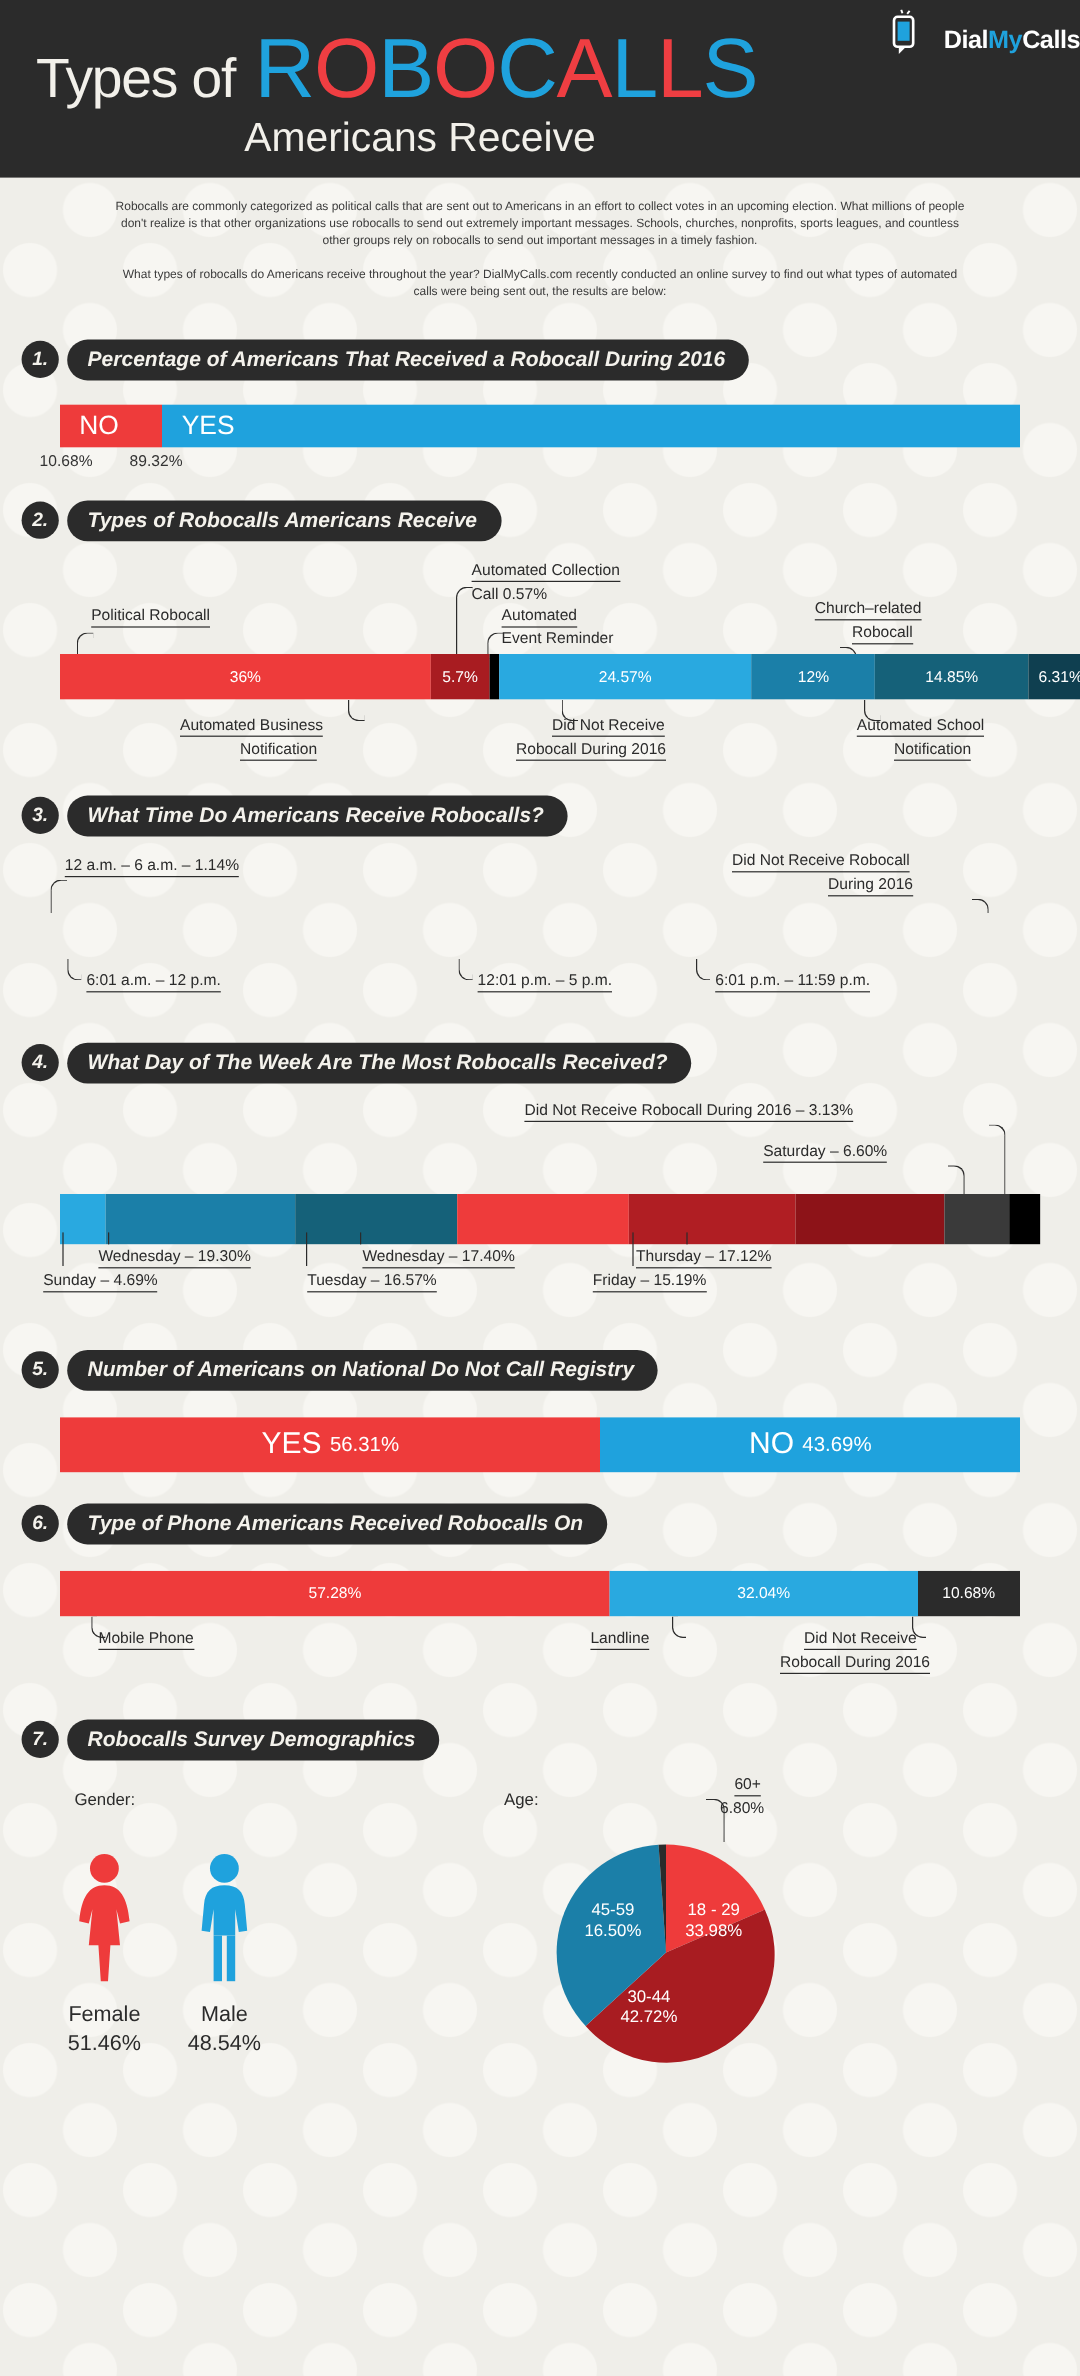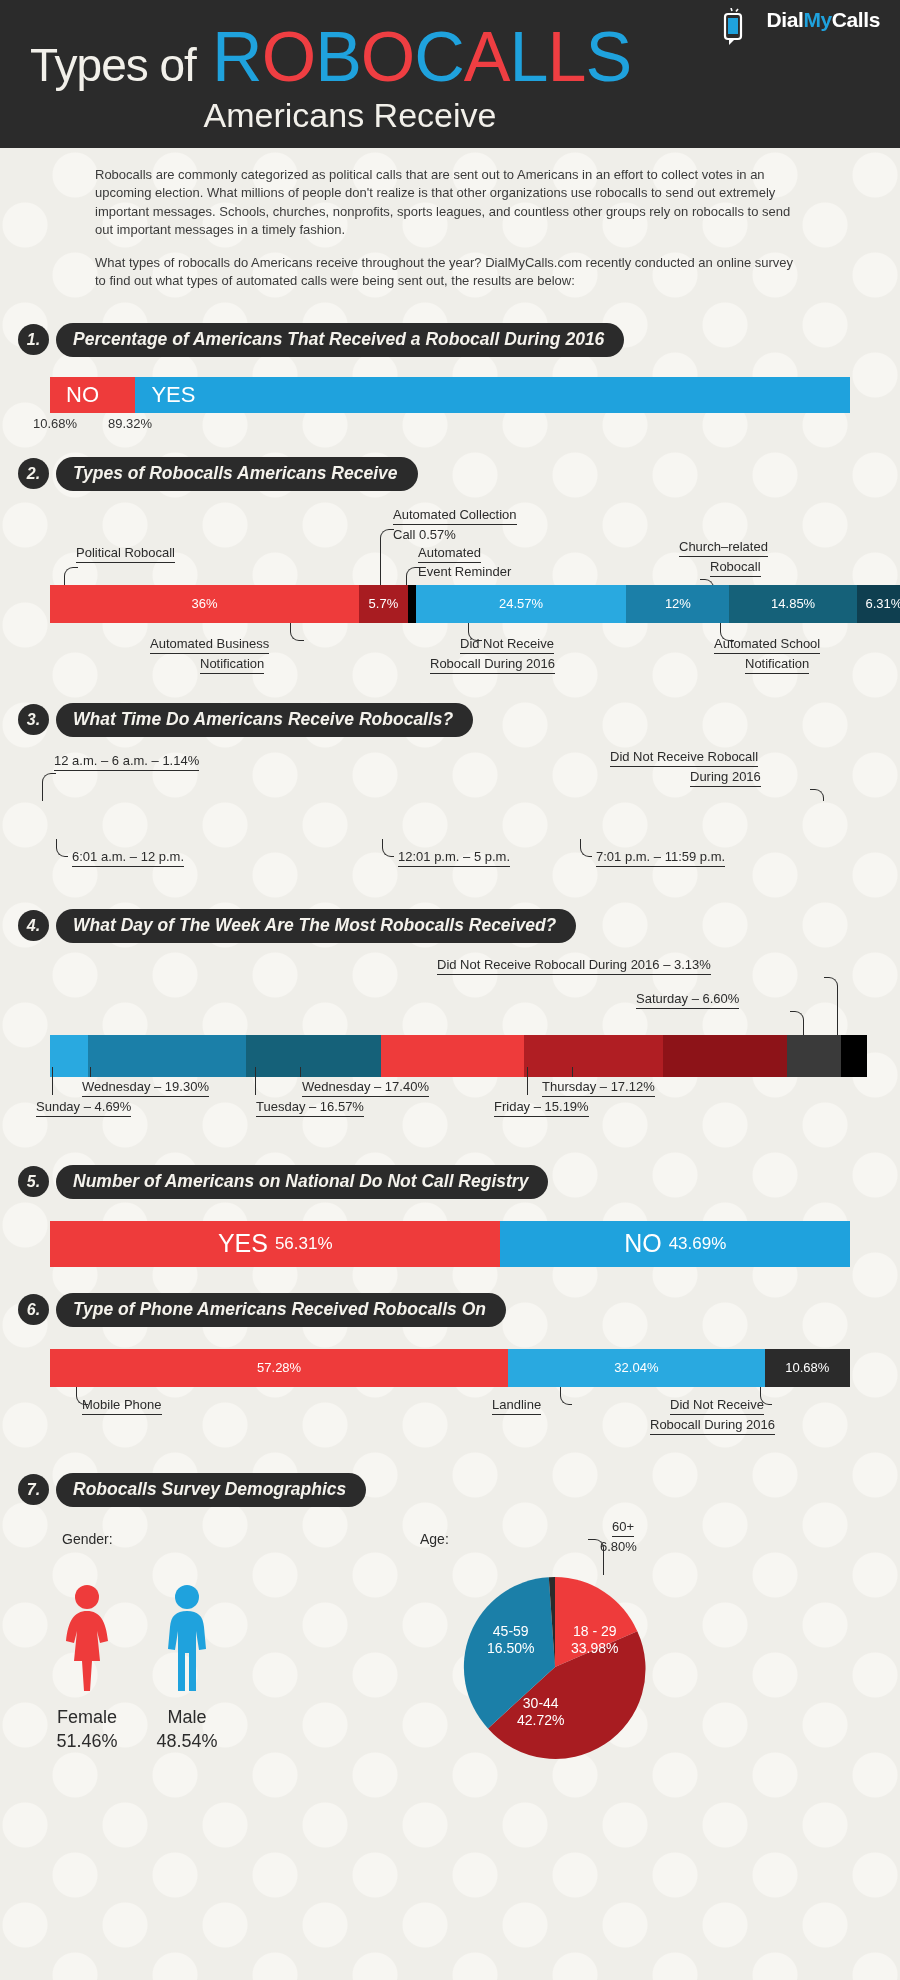--- a/index.html
+++ b/index.html
@@ -49,37 +49,38 @@
     left: 0; right: 0;
     top: 96px;
     text-align: center;
     color: #f2f0ea;
     font-size: 34px;
     font-weight: 400;
     padding-right: 200px;
   }
   .logo {
     position: absolute;
-    right: 20px;
+    right: 0;
     top: 8px;
     display: flex;
-    align-items: flex-start;
+    align-items: flex-end;
     gap: 20px;
   }
   .logo-phone { width: 26px; height: 38px; position: relative; }
   .logo-text { font-size: 21px; font-weight: bold; letter-spacing: -0.4px; }
   .logo-text .d1 { color: #ffffff; }
   .logo-text .d2 { color: #1fa2dd; }
   .logo-text .d3 { color: #ffffff; }
 
   
   .intro {
     padding: 18px 95px 6px 95px;
+    text-align: center;
     color: #3b3b3b;
-    font-size: 13px;
+    font-size: 10px;
     line-height: 1.42;
   }
   .intro p + p { margin-top: 14px; }
 
   
   .sec-head {
     display: flex;
     align-items: center;
     gap: 7px;
     margin: 0 0 0 18px;
@@ -313,21 +314,21 @@
     <div class="leader-curve-r" style="left:810px;top:46px;width:14px;height:12px;"></div>
 
 
     <div class="leader-curve-bl" style="left:56px;top:96px;width:12px;height:18px;"></div>
     <div class="callout cal-underline" style="left:72px;top:106px;">6:01 a.m. – 12 p.m.</div>
 
     <div class="leader-curve-bl" style="left:382px;top:96px;width:12px;height:18px;"></div>
     <div class="callout cal-underline" style="left:398px;top:106px;">12:01 p.m. – 5 p.m.</div>
 
     <div class="leader-curve-bl" style="left:580px;top:96px;width:12px;height:18px;"></div>
-    <div class="callout cal-underline" style="left:596px;top:106px;">7:01 p.m. – 11:59 p.m.</div>
+    <div class="callout cal-underline" style="left:596px;top:106px;">6:01 p.m. – 11:59 p.m.</div>
   </div>
 
   <div class="sec-head">
     <div class="sec-num">4.</div>
     <div class="sec-title">What Day of The Week Are The Most Robocalls Received?</div>
   </div>
   <div class="s4wrap">
     <div class="callout cal-underline" style="left:437px;top:8px;">Did Not Receive Robocall During 2016 – 3.13%</div>
     <div class="leader-curve-r" style="left:824px;top:28px;width:14px;height:58px;"></div>
 
@@ -356,21 +357,21 @@
     <div class="leader" style="left:255px;top:118px;height:28px;"></div>
     <div class="callout cal-underline" style="left:256px;top:150px;">Tuesday – 16.57%</div>
 
     <div class="leader" style="left:300px;top:118px;height:10px;"></div>
     <div class="callout cal-underline" style="left:302px;top:130px;">Wednesday – 17.40%</div>
 
     <div class="leader" style="left:527px;top:118px;height:28px;"></div>
     <div class="callout cal-underline" style="left:494px;top:150px;">Friday – 15.19%</div>
 
     <div class="leader" style="left:572px;top:118px;height:10px;"></div>
-    <div class="callout cal-underline" style="left:530px;top:130px;margin-left:12px;">Thursday – 17.12%</div>
+    <div class="callout cal-underline" style="left:530px;top:130px;">Thursday – 17.12%</div>
   </div>
 
   <div class="sec-head">
     <div class="sec-num">5.</div>
     <div class="sec-title">Number of Americans on National Do Not Call Registry</div>
   </div>
   <div class="s5 barwrap">
     <div class="bar">
       <div class="seg" style="width:56.31%;background:#ee3b3b">
         <span class="big">YES</span>

